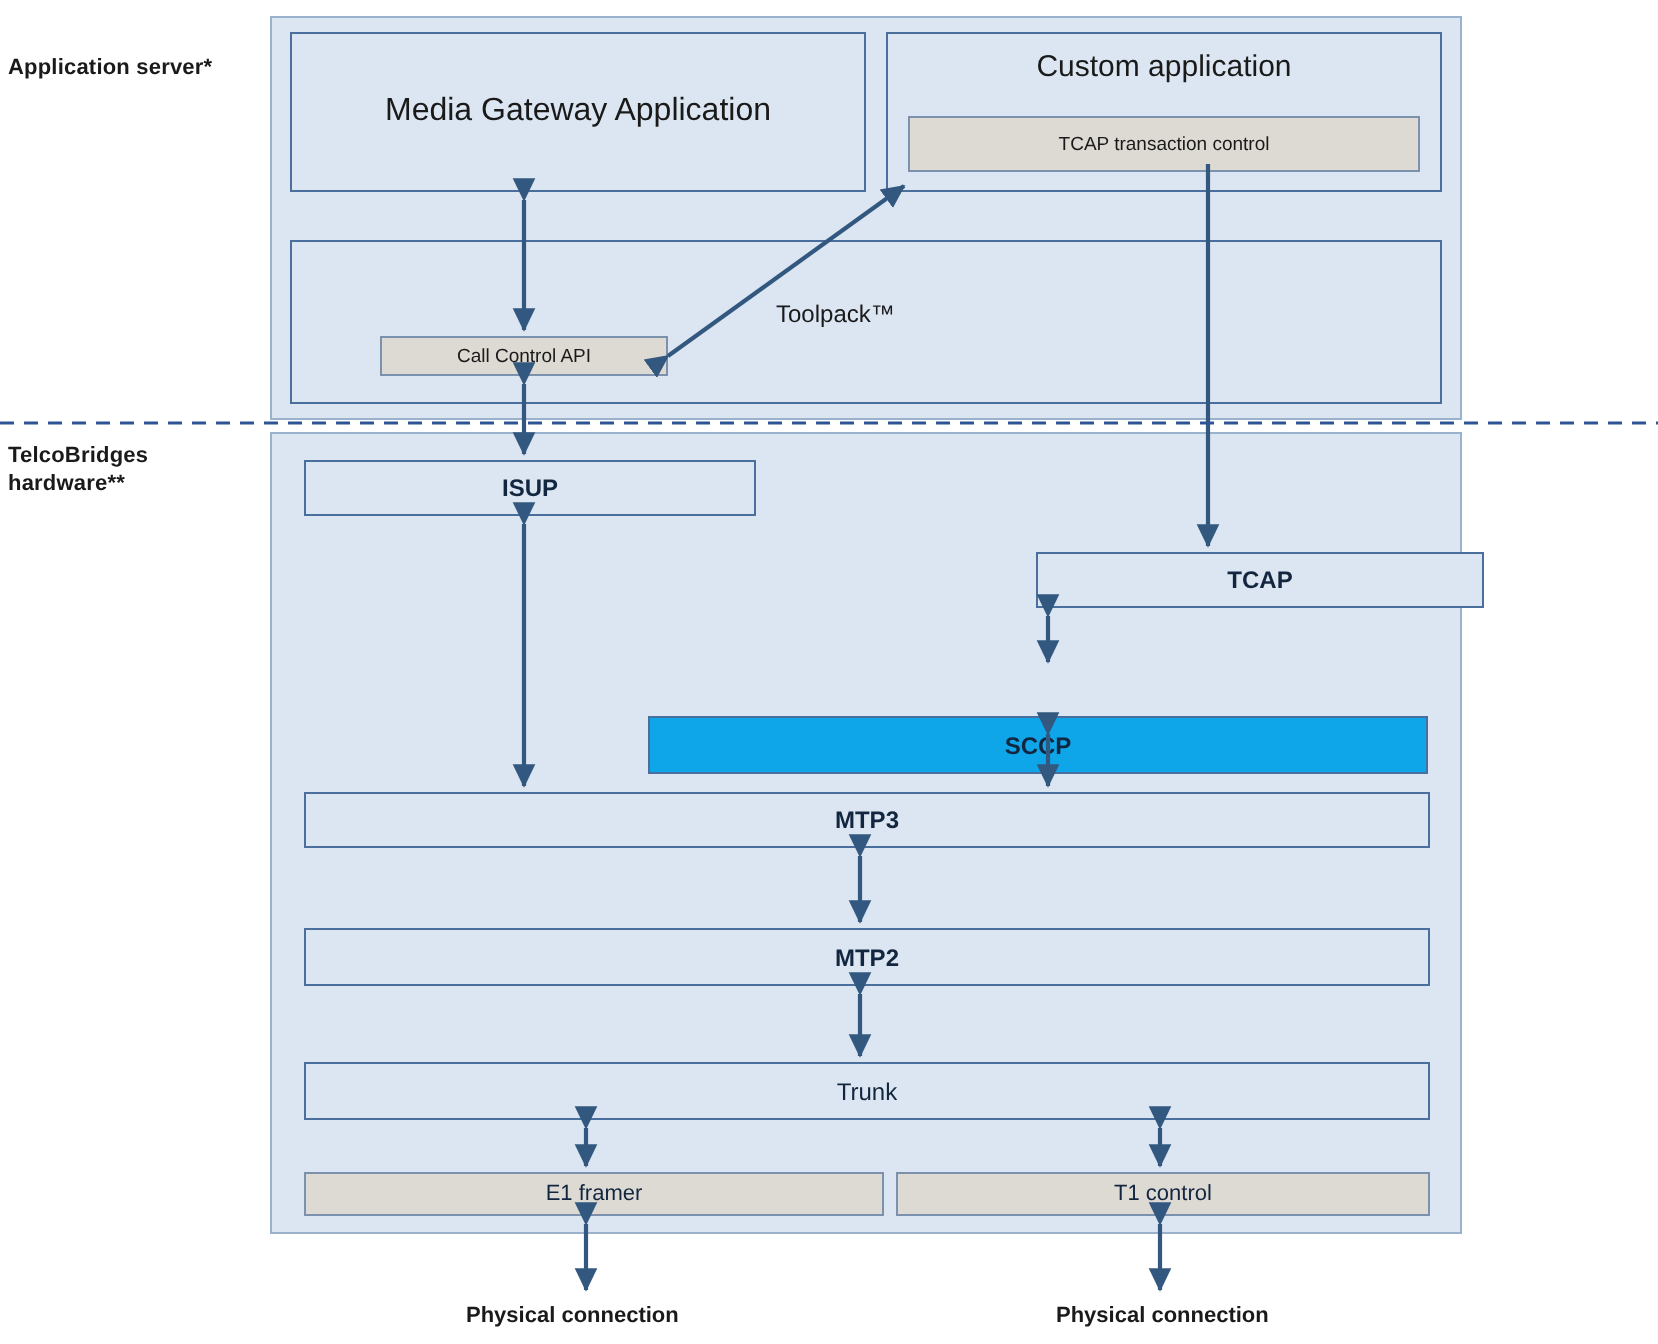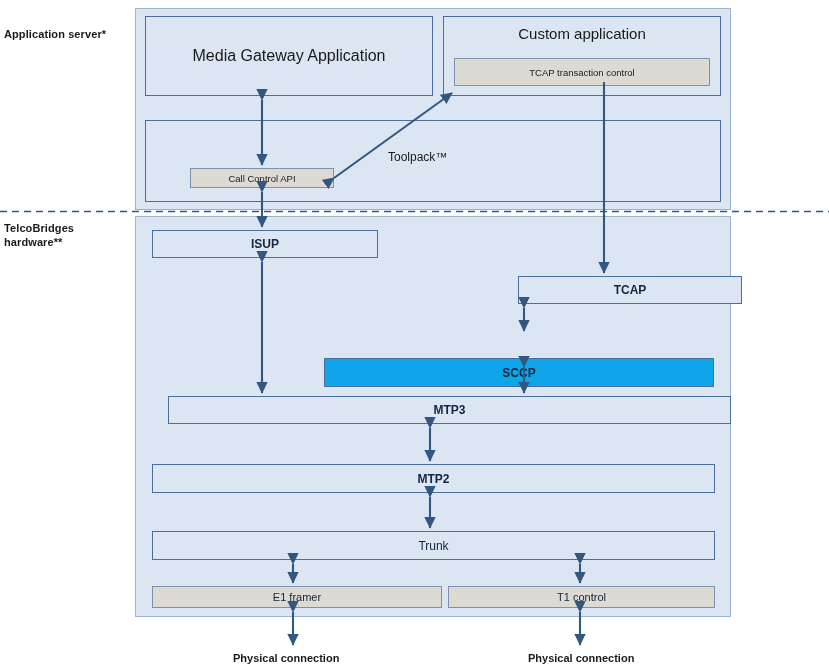--- a/index.html
+++ b/index.html
@@ -35,21 +35,21 @@
   .tcaptc{position:absolute;left:10px;top:41px;width:256px;height:28px;}
 
   .toolpack{left:145px;top:120px;width:576px;height:82px;}
   .toolpack-word{position:absolute;left:388px;top:150px;font-size:12px;color:#1a1a1a;}
   .ccapi{left:190px;top:168px;width:144px;height:20px;}
 
   
   .isup{left:152px;top:230px;width:226px;height:28px;}
   .tcap{left:518px;top:276px;width:224px;height:28px;}
   .sccp{left:324px;top:334px;width:390px;height:29px;}
-  .mtp3{left:152px;top:396px;width:563px;height:28px;margin-left:16px;}
+  .mtp3{left:152px;top:396px;width:563px;height:28px;}
   .mtp2{left:152px;top:464px;width:563px;height:29px;}
   .trunk{left:152px;top:531px;width:563px;height:29px;}
   .e1{left:152px;top:586px;width:290px;height:22px;}
   .t1{left:448px;top:586px;width:267px;height:22px;}
 
   
   .phys{position:absolute;font-size:11px;font-weight:bold;color:#1a1a1a;}
 
   svg.overlay{position:absolute;left:0;top:0;width:829px;height:672px;
               pointer-events:none;}

